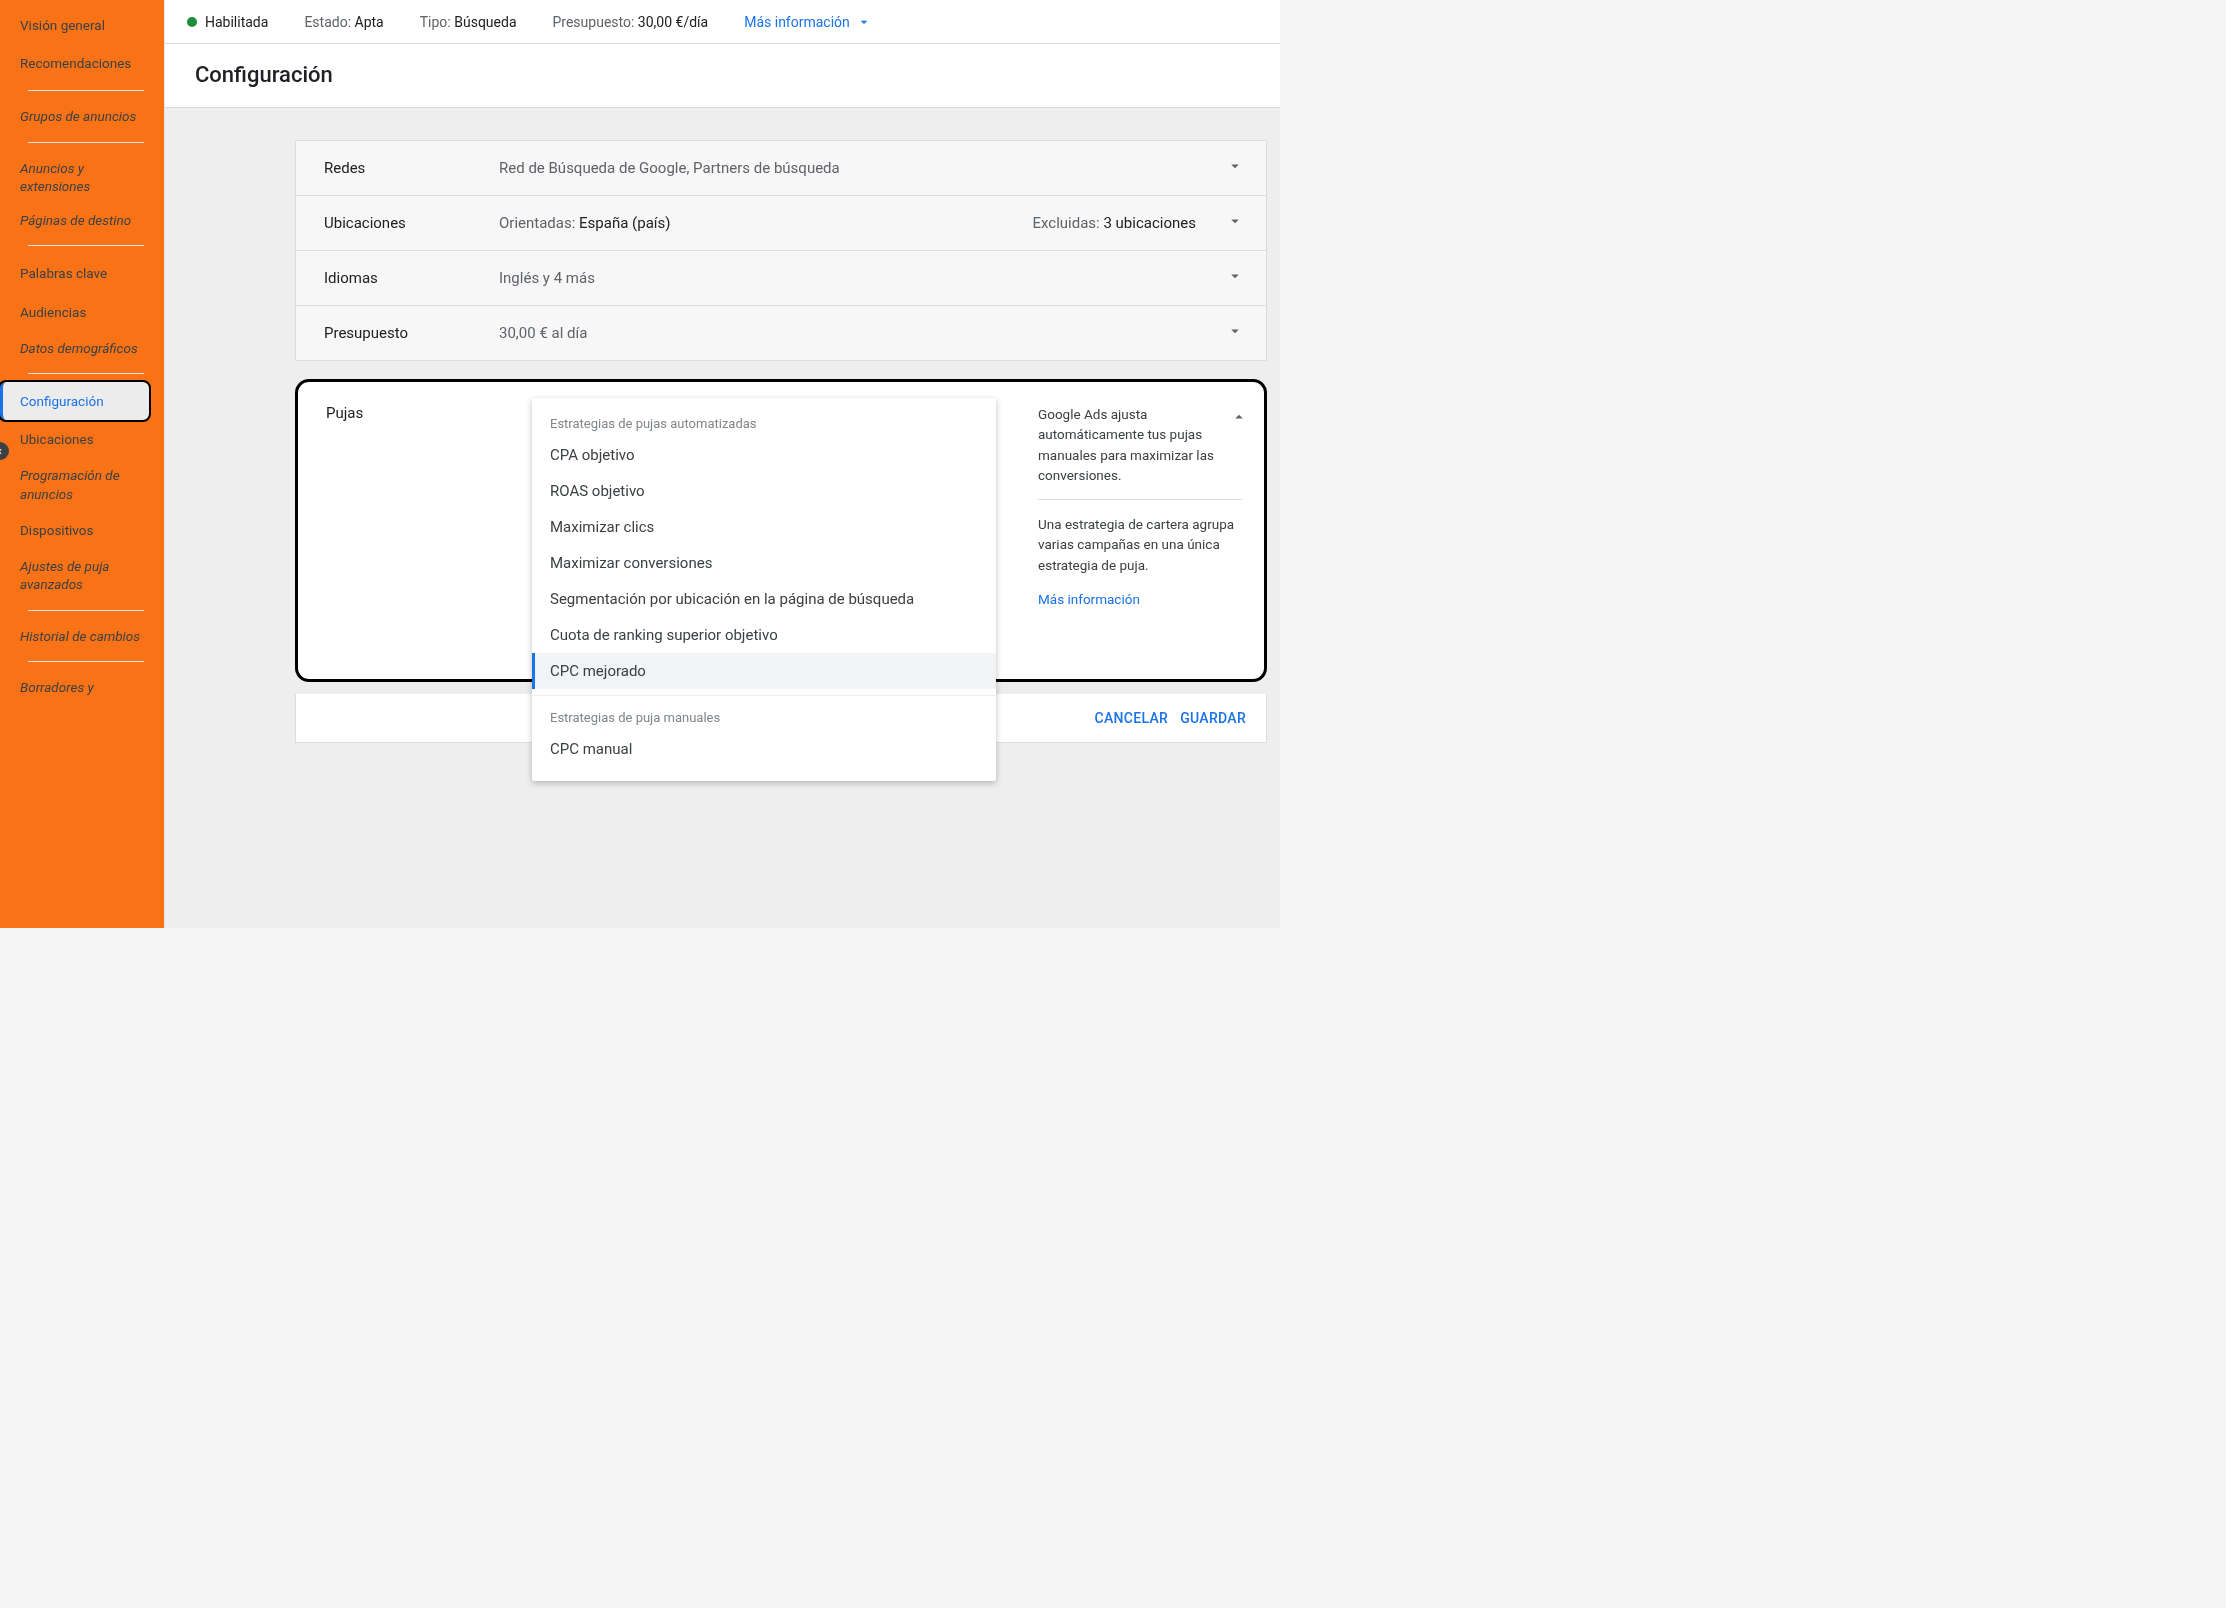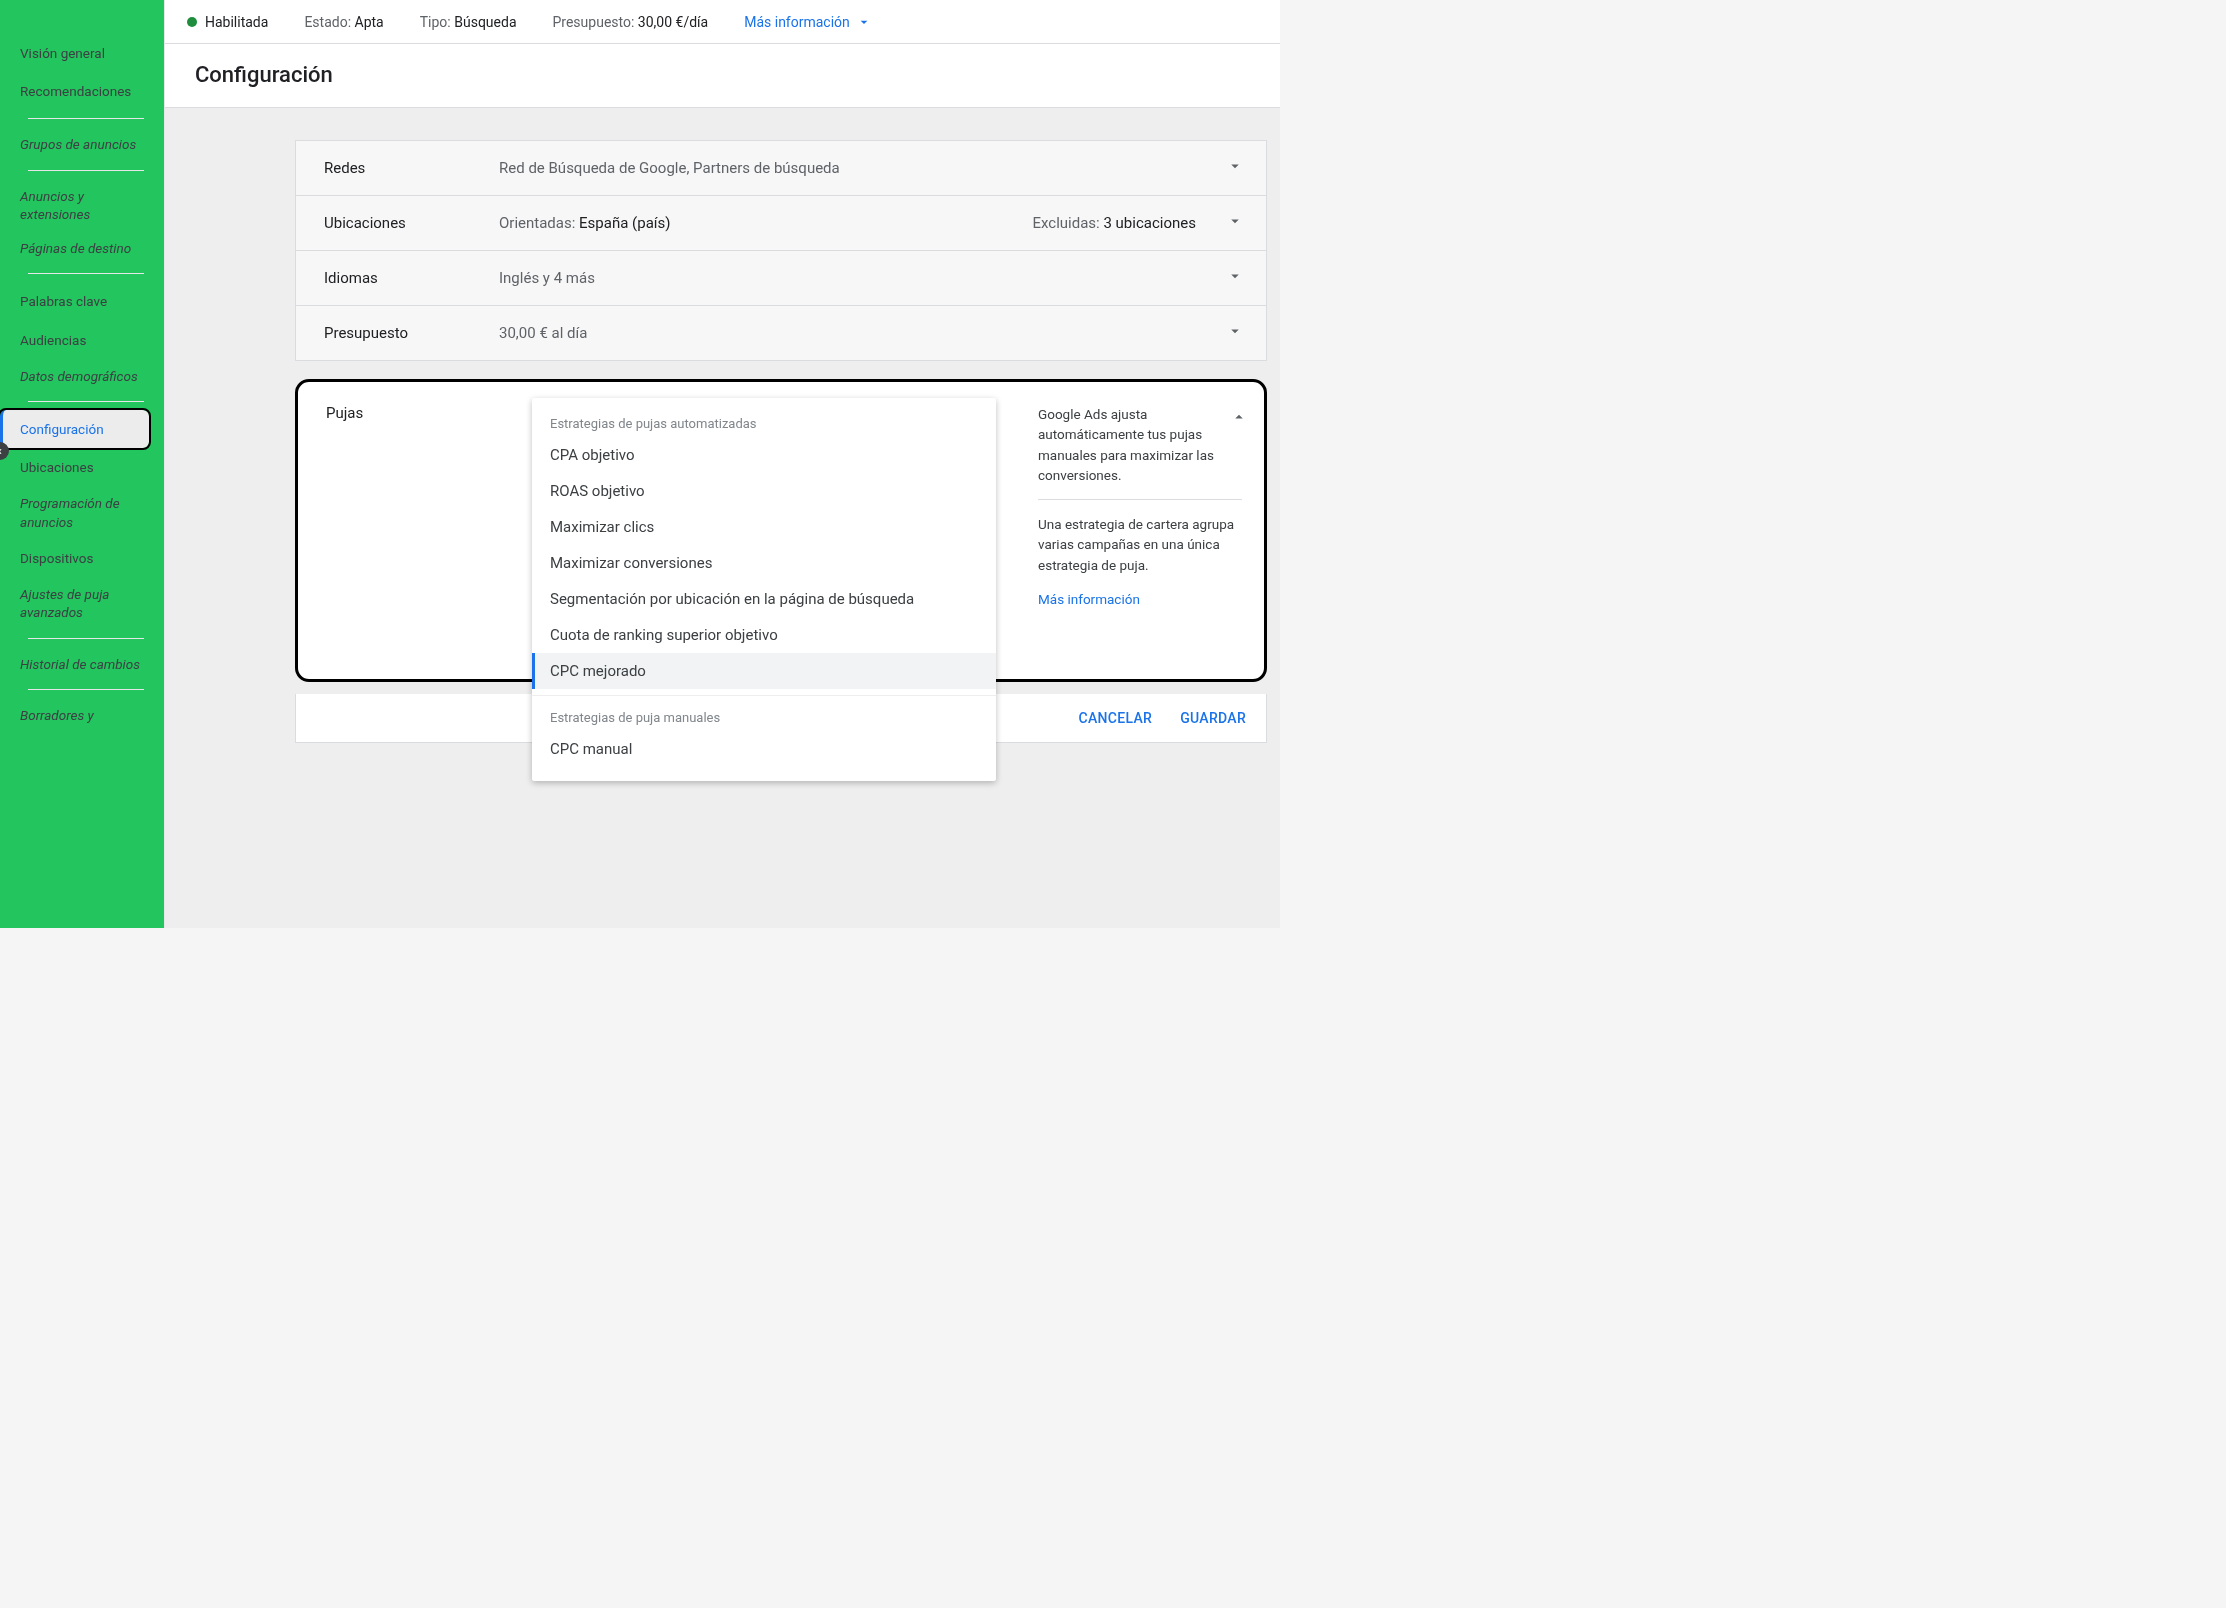--- a/index.html
+++ b/index.html
@@ -5,23 +5,23 @@
     * { box-sizing: border-box; margin: 0; padding: 0; }
     body {
       font-family: Roboto, Arial, sans-serif;
       background: #f5f5f5;
       color: #3c4043;
       font-size: 14px;
     }
     .app { display: flex; width: 1280px; height: 928px; }
     .sidebar {
       width: 165px;
-      background: #22c55e;
+      background: #f97316;
       border-right: 1px solid #e6e6e6;
-      padding-top: 34px;
+      padding-top: 6px;
       flex: 0 0 165px;
       position: relative;
     }
     .sidebar-item {
       padding: 10px 16px 10px 20px;
       font-size: 13.5px;
       color: #3c4043;
       cursor: pointer;
       line-height: 1.35;
     }
@@ -153,21 +153,21 @@
     .info-divider { border-top: 1px solid #dadce0; margin: 14px 0 14px 0; }
     .info-link { color: #1a73e8; cursor: pointer; margin-top: 14px; display: inline-block; }
     .footer-actions {
       margin: 12px 0 0 130px;
       width: 972px;
       background: #fff;
       border: 1px solid #dadce0;
       border-top: none;
       display: flex;
       justify-content: flex-end;
-      gap: 28px;
+      gap: 12px;
       padding: 16px 20px;
       font-size: 14px;
       font-weight: 500;
       color: #1a73e8;
       letter-spacing: 0.3px;
     }
     .footer-actions span { cursor: pointer; }
     .chevron-down-svg { width: 16px; height: 16px; }
   </style>
 </head>

